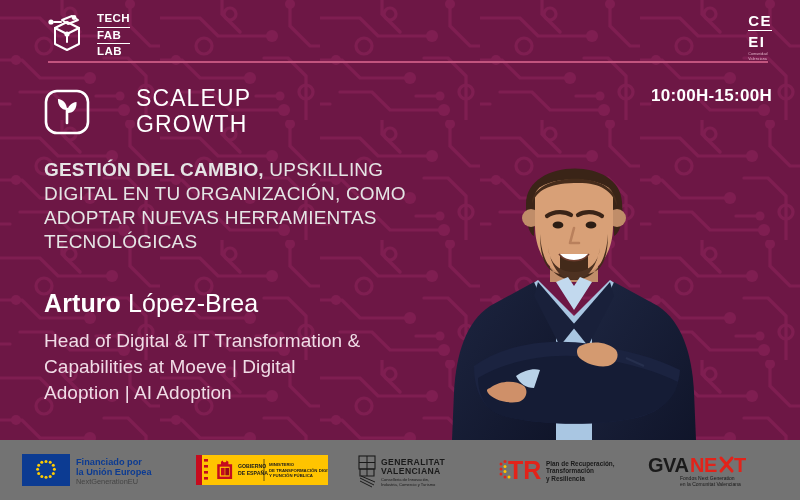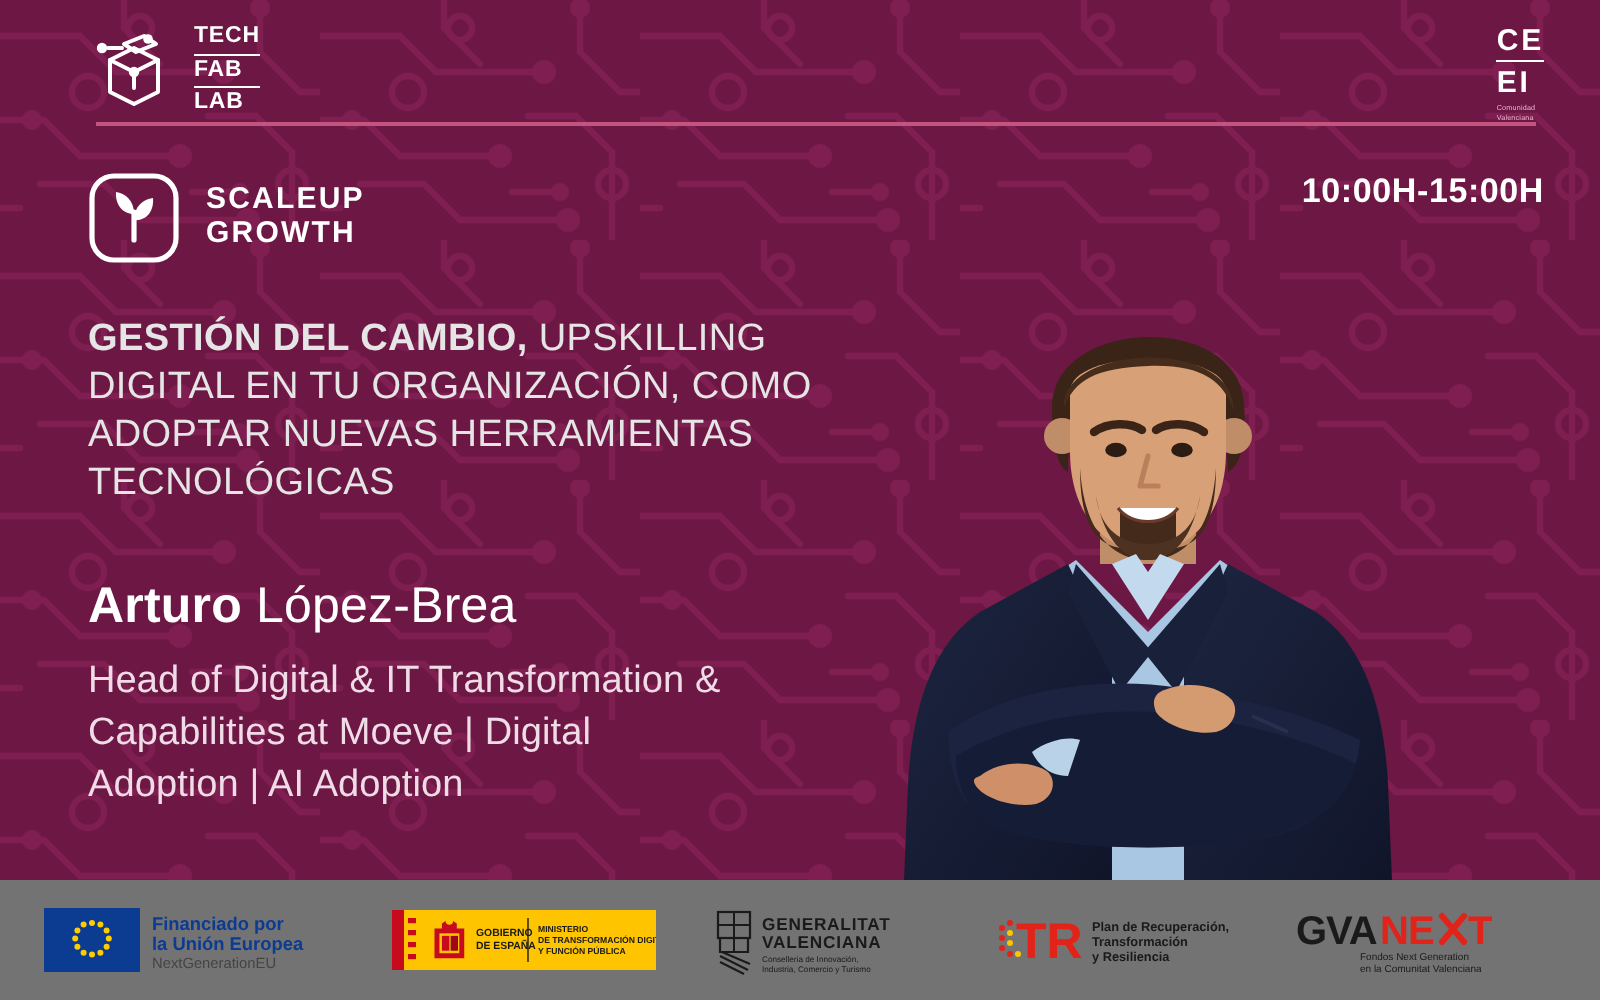--- a/index.html
+++ b/index.html
@@ -43,21 +43,21 @@
   .topbar {
     position: absolute;
     left: 0; top: 0;
     width: 800px; height: 62px;
   }
 
   .tfl-logo {
     position: absolute;
     left: 44px; top: 12px;
     display: flex;
-    align-items: center;
+    align-items: flex-start;
     gap: 7px;
   }
   .tfl-mark { width: 46px; height: 44px; display: block; }
   .tfl-words {
     display: flex;
     flex-direction: column;
     justify-content: center;
     color: #ffffff;
     font-weight: bold;
     font-size: 11.5px;
@@ -111,24 +111,25 @@
   .sg-logo {
     position: absolute;
     left: 44px; top: 86px;
     display: flex;
     align-items: center;
     gap: 13px;
   }
   .sg-mark { width: 46px; height: 46px; display: block; }
   .sg-words {
     color: #ffffff;
-    font-weight: bold;
-    font-size: 15px;
+    font-weight: normal;
+    font-size: 23px;
     letter-spacing: 1.1px;
     line-height: 1.12;
+    margin-left: 33px;
   }
   .sg-words span { display: block; }
 
   
   .when {
     position: absolute;
     right: 28px; top: 84px;
     text-align: right;
     color: #ffffff;
     font-weight: bold;

